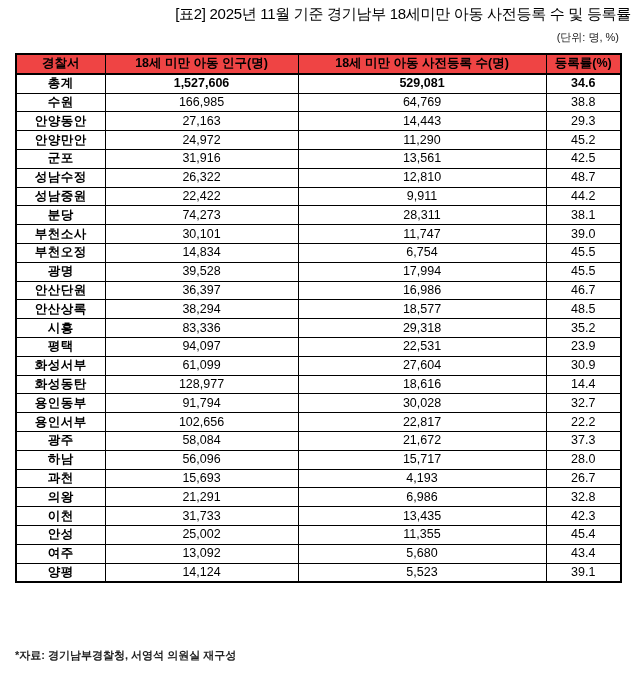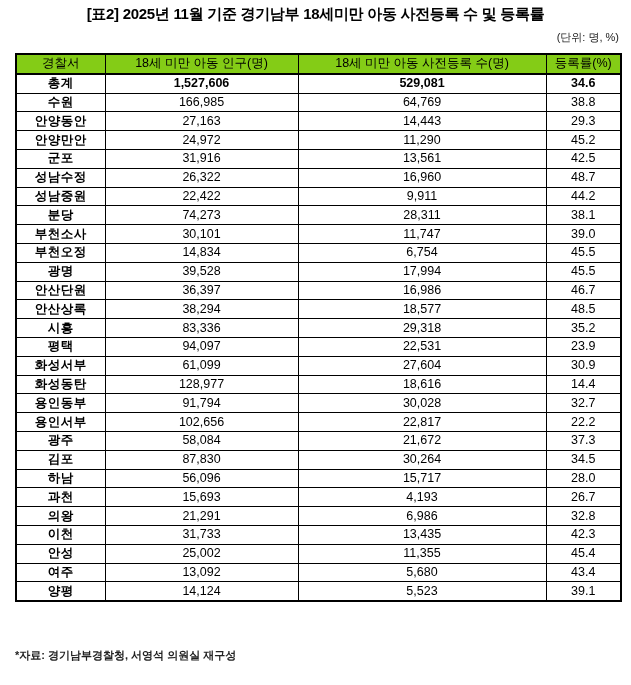--- a/index.html
+++ b/index.html
@@ -1,26 +1,26 @@
 <!DOCTYPE html>
 <html><head>
 <meta charset="utf-8">
 <style>
   html, body { margin:0; padding:0; background:#ffffff; }
   body { width:631px; height:685px; position:relative; overflow:hidden;
          font-family:"Liberation Sans", "DejaVu Sans", sans-serif; color:#000; }
-  .title { position:absolute; left:0; top:5px; width:631px; text-align:center;
-           font-size:15px; font-weight:bold; letter-spacing:-0.3px; }
+  .title { position:absolute; left:0; top:5px; width:631px; text-align:right;
+           font-size:15px; font-weight:normal; letter-spacing:-0.3px; }
   .unit { position:absolute; right:12px; top:30px; font-size:11px; color:#222; }
   table { position:absolute; left:15px; top:53px; width:605px; border-collapse:collapse;
           border:2px solid #000; table-layout:fixed; }
   col.c1 { width:89px; } col.c2 { width:193px; } col.c3 { width:248px; } col.c4 { width:75px; }
   th, td { border:1px solid #000; height:17.8px; padding:0; text-align:center;
            font-size:12.5px; line-height:17px; white-space:nowrap; }
-  th { background:#84cc16; font-weight:normal; font-size:12.5px; border-bottom:2px solid #000; }
+  th { background:#ef4444; font-weight:bold; font-size:12.5px; border-bottom:2px solid #000; }
   td.name { font-weight:bold; letter-spacing:0.5px; }
   tr.total td { font-weight:bold; }
   td.num { font-weight:normal; }
   .source { position:absolute; left:15px; top:648px; font-size:11px; color:#222;font-weight:bold; }
 </style>
 </head>
 <body>
 
 <div class="title">[표2] 2025년 11월 기준 경기남부 18세미만 아동 사전등록 수 및 등록률</div>
 <div class="unit">(단위: 명, %)</div>
@@ -67,21 +67,21 @@
       </tr>
       <tr>
         <td class="name">군포</td>
         <td class="num">31,916</td>
         <td class="num">13,561</td>
         <td class="num">42.5</td>
       </tr>
       <tr>
         <td class="name">성남수정</td>
         <td class="num">26,322</td>
-        <td class="num">16,960</td>
+        <td class="num">12,810</td>
         <td class="num">48.7</td>
       </tr>
       <tr>
         <td class="name">성남중원</td>
         <td class="num">22,422</td>
         <td class="num">9,911</td>
         <td class="num">44.2</td>
       </tr>
       <tr>
         <td class="name">분당</td>
@@ -155,26 +155,20 @@
         <td class="num">22,817</td>
         <td class="num">22.2</td>
       </tr>
       <tr>
         <td class="name">광주</td>
         <td class="num">58,084</td>
         <td class="num">21,672</td>
         <td class="num">37.3</td>
       </tr>
       <tr>
-        <td class="name">김포</td>
-        <td class="num">87,830</td>
-        <td class="num">30,264</td>
-        <td class="num">34.5</td>
-      </tr>
-      <tr>
         <td class="name">하남</td>
         <td class="num">56,096</td>
         <td class="num">15,717</td>
         <td class="num">28.0</td>
       </tr>
       <tr>
         <td class="name">과천</td>
         <td class="num">15,693</td>
         <td class="num">4,193</td>
         <td class="num">26.7</td>

